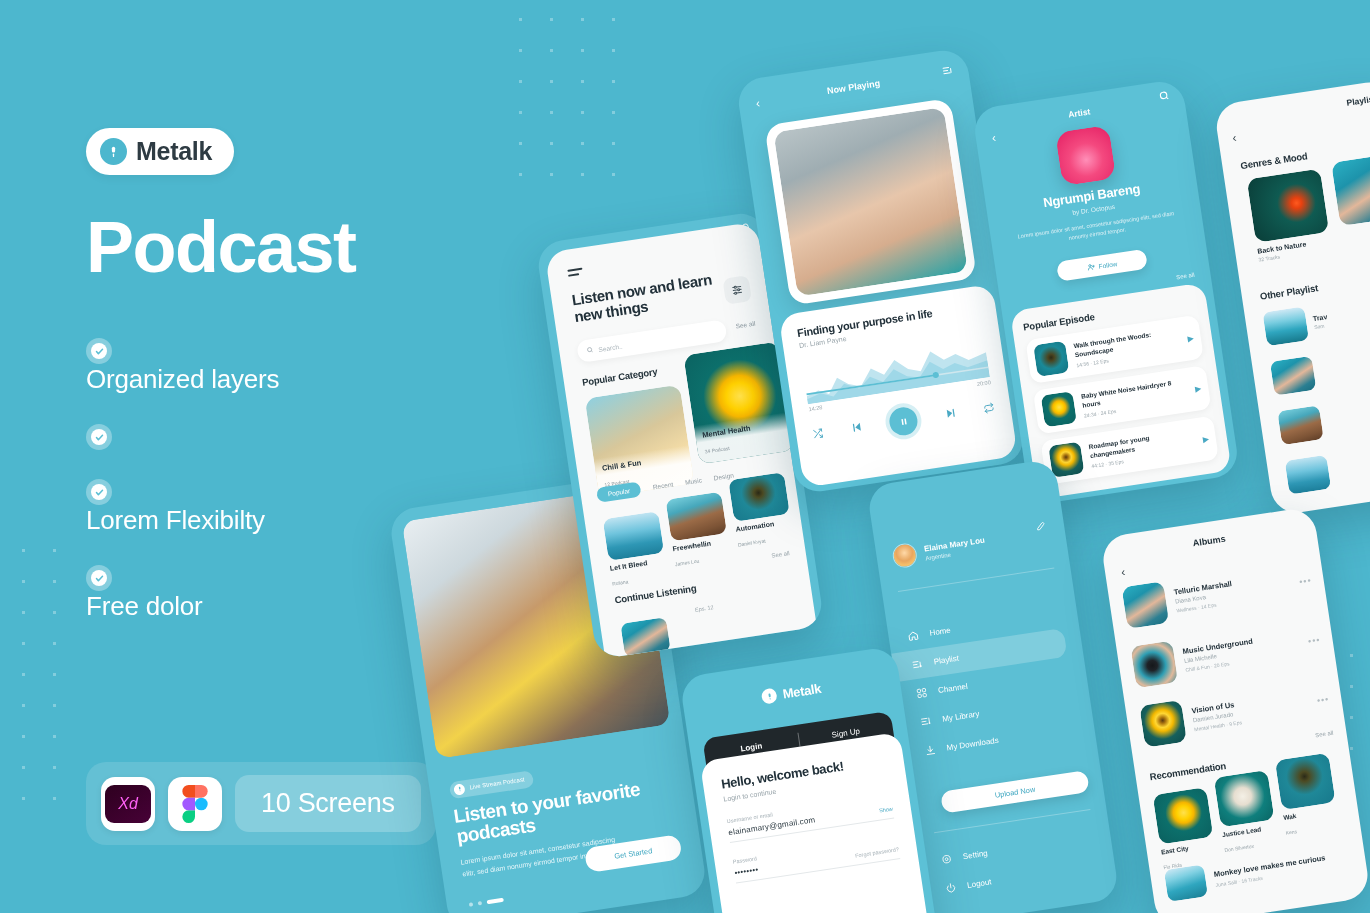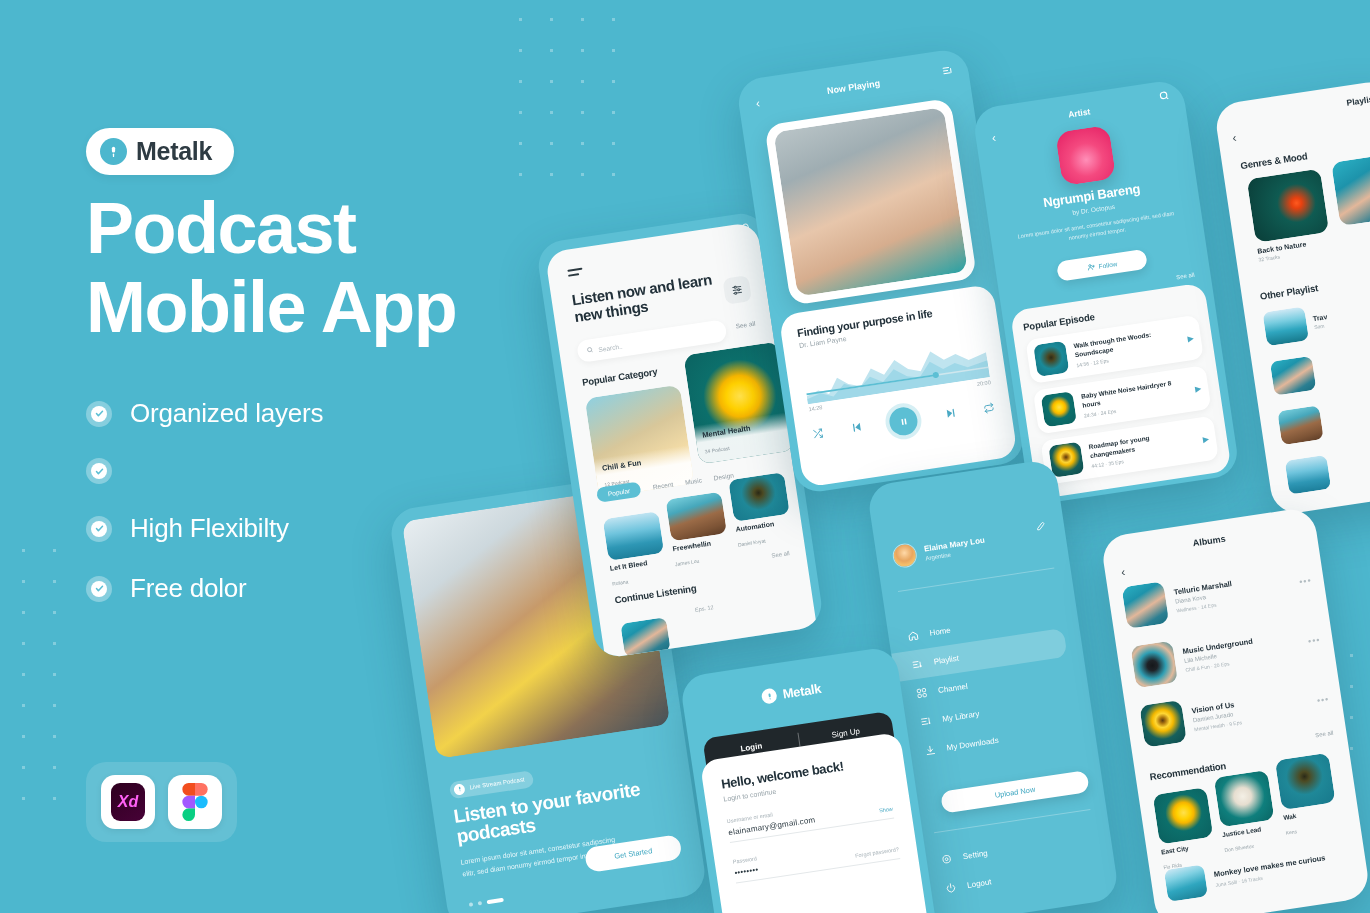--- a/index.html
+++ b/index.html
@@ -30,27 +30,27 @@
     background:#fff; border-radius:30px; padding:9px 22px 9px 14px;
     box-shadow:0 3px 10px rgba(0,0,0,.06);
   }
   .logo-mark {
     width:27px; height:27px; border-radius:50%;
     background:#4db7ce; display:flex; align-items:center; justify-content:center;
   }
   .logo-text { font-size:25px; font-weight:bold; color:#2e3b43; letter-spacing:-.3px; }
 
   .headline {
-    margin-top:19px; font-size:72px; line-height:.96; font-weight:bold;
+    margin-top:38px; font-size:72px; line-height:.96; font-weight:bold;
     color:#fff; letter-spacing:-1.5px;
   }
   .headline .l2 { display:block; margin-top:10px; }
 
   .features { margin-top:56px; }
-  .feature { display:flex; align-items:center; gap:18px; margin-bottom:29px; }
+  .feature { display:flex; margin-bottom:29px;flex-direction:column; }
   .check {
     width:26px; height:26px; border-radius:50%;
     background:rgba(255,255,255,.32);
     display:flex; align-items:center; justify-content:center; flex:none;
   }
   .check .inner {
     width:16px; height:16px; border-radius:50%; background:#fff;
     display:flex; align-items:center; justify-content:center;
   }
   .feature-label { font-size:26px; color:#fff; letter-spacing:-.2px; }
@@ -60,24 +60,24 @@
     position:absolute; left:86px; top:762px;
     display:flex; align-items:center; gap:13px;
     background:rgba(255,255,255,.13); border-radius:20px; padding:13px 15px;
   }
   .app-icon {
     width:54px; height:54px; border-radius:14px; background:#fff;
     display:flex; align-items:center; justify-content:center;
     box-shadow:0 2px 6px rgba(0,0,0,.08);
   }
   .xd-box {
-    width:34px;height:38px;border-radius:9px;
+    width:46px;height:38px;border-radius:9px;
     background:linear-gradient(145deg,#2e001f,#470137);
     display:flex;align-items:center;justify-content:center;
-    color:#ff61f6;font-size:16px;font-weight:bold;font-style:italic;
+    color:#ff61f6;font-size:16px;font-weight:normal;font-style:italic;
   }
   .screens-pill {
     background:rgba(255,255,255,.22); border-radius:14px;
     padding:13px 26px; color:#fff; font-size:27px; letter-spacing:-.3px;
   }
 
   
   .phone { position:absolute; border-radius:26px; overflow:hidden;
            box-shadow:0 18px 44px rgba(20,70,85,.26); }
   .ph-screen { position:absolute; inset:0; overflow:hidden; }
@@ -322,21 +322,20 @@
         <svg width="13" height="13" viewBox="0 0 24 24" fill="none" stroke="#fff" stroke-width="2.4" stroke-linecap="round">
           <rect x="9" y="3" width="6" height="11" rx="3" fill="#fff" stroke="none"></rect>
           <path d="M12 17v4"></path>
         </svg>
       </span>
       <span class="logo-text">Metalk</span>
     </div>
 
     <h1 class="headline">
       <span>Podcast</span>
-      <span class="l2">Mobile App</span>
     </h1>
 
     <div class="features">
       <div class="feature">
         <span class="check">
             <span class="inner">
           <svg width="9" height="9" viewBox="0 0 24 24" fill="none" stroke="#5cbfd4" stroke-width="4" stroke-linecap="round" stroke-linejoin="round">
                 <path d="M4 12l5 6L20 6"></path>
               </svg>
         </span>
@@ -353,21 +352,21 @@
           </span>
       </div>
       <div class="feature">
         <span class="check">
             <span class="inner">
           <svg width="9" height="9" viewBox="0 0 24 24" fill="none" stroke="#5cbfd4" stroke-width="4" stroke-linecap="round" stroke-linejoin="round">
                 <path d="M4 12l5 6L20 6"></path>
               </svg>
         </span>
           </span>
-        <span class="feature-label">High Flexibilty</span>
+        <span class="feature-label">Lorem Flexibilty</span>
       </div>
       <div class="feature">
         <span class="check">
             <span class="inner">
           <svg width="9" height="9" viewBox="0 0 24 24" fill="none" stroke="#5cbfd4" stroke-width="4" stroke-linecap="round" stroke-linejoin="round">
                 <path d="M4 12l5 6L20 6"></path>
               </svg>
         </span>
           </span>
         <span class="feature-label">Free dolor</span>
@@ -381,20 +380,21 @@
     </div>
     <div class="app-icon">
       <svg width="26" height="38" viewBox="0 0 38 57">
         <path d="M19 28.5a9.5 9.5 0 1 1 9.5 9.5A9.5 9.5 0 0 1 19 28.5z" fill="#1abcfe"></path>
         <path d="M0 47.5A9.5 9.5 0 0 1 9.5 38H19v9.5a9.5 9.5 0 0 1-19 0z" fill="#0acf83"></path>
         <path d="M19 0v19h9.5a9.5 9.5 0 0 0 0-19z" fill="#ff7262"></path>
         <path d="M0 9.5A9.5 9.5 0 0 0 9.5 19H19V0H9.5A9.5 9.5 0 0 0 0 9.5z" fill="#f24e1e"></path>
         <path d="M0 28.5A9.5 9.5 0 0 0 9.5 38H19V19H9.5A9.5 9.5 0 0 0 0 28.5z" fill="#a259ff"></path>
       </svg>
     </div>
+    <div class="screens-pill">10 Screens</div>
   </div>
 
   <div class="phone" id="phone-onb">
     <div class="ph-screen">
       <div class="onb-photo">
           <span class="img img-podcast"></span>
         </div>
       <div class="onb-body">
         <div class="onb-badge">
           <span class="dot">

